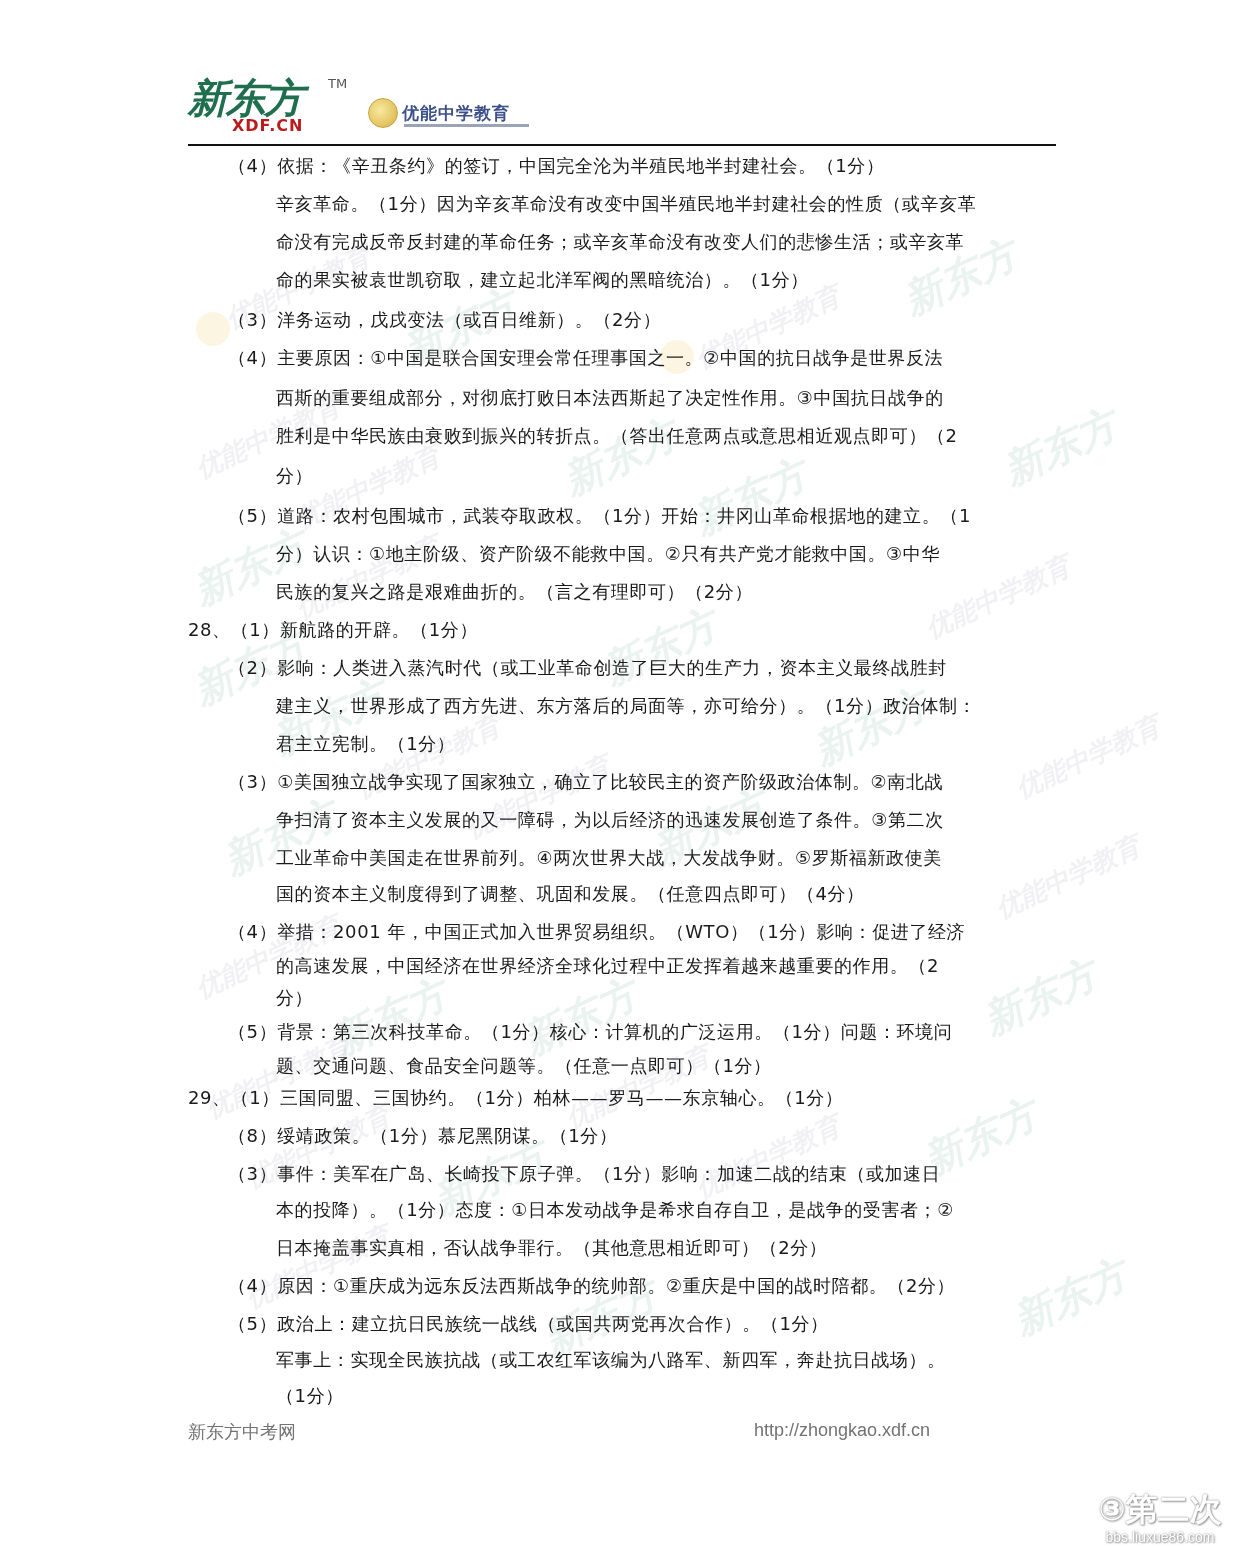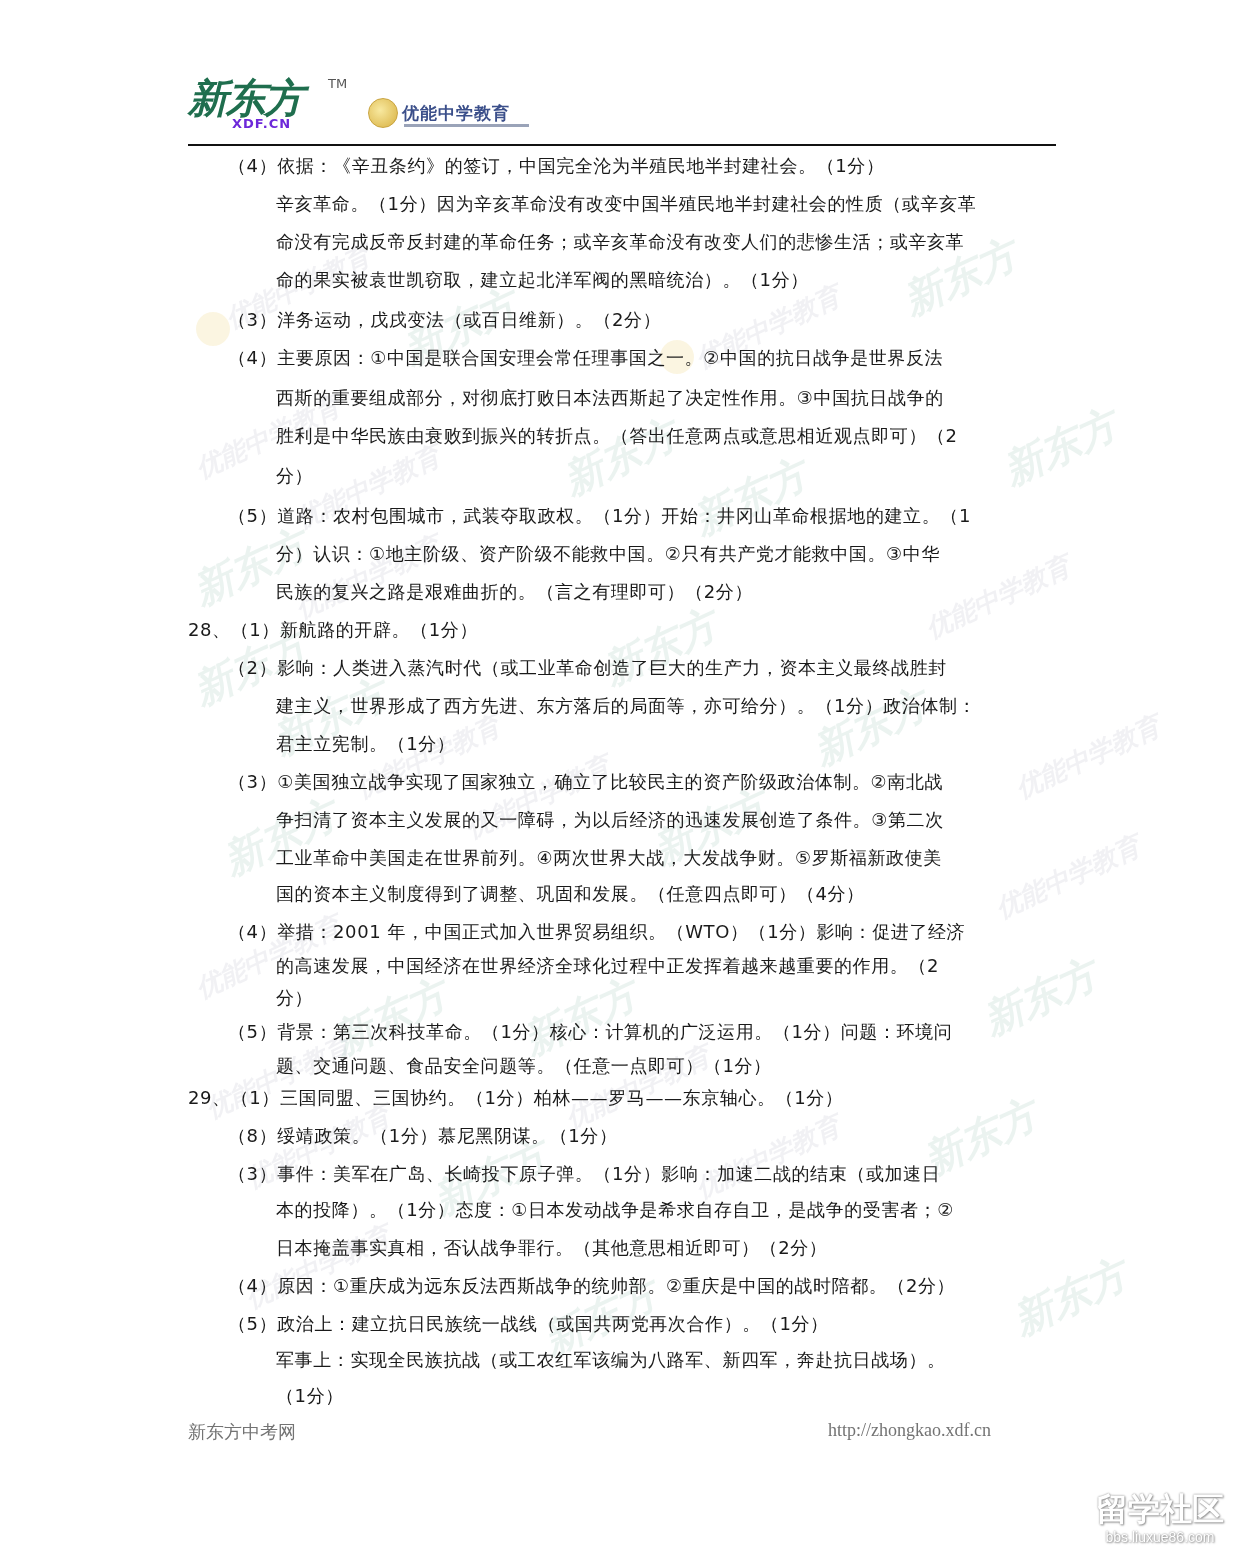--- a/index.html
+++ b/index.html
@@ -21,43 +21,43 @@
     background: rgba(235,200,90,0.18); pointer-events: none; z-index: 0;
   }
   .header { position: absolute; left: 188px; top: 76px; width: 868px; height: 68px; }
   .logo-xdf { position: absolute; left: 0; top: 0; width: 150px; height: 60px; }
   .logo-xdf .cn {
     font-family: "DejaVu Sans", sans-serif; font-weight: bold; font-style: italic;
     font-size: 40px; color: #1f6e4e; letter-spacing: -2px; line-height: 44px;
     position: absolute; left: 0; top: 0;
   }
   .logo-xdf .en {
-    font-family: "DejaVu Sans", sans-serif; font-weight: bold; font-size: 13px;
-    color: #6d28d9; letter-spacing: 1px; position: absolute; left: 44px; top: 40px;
+    font-family: "DejaVu Sans", sans-serif; font-weight: bold; font-size: 16px;
+    color: #b91c1c; letter-spacing: 1px; position: absolute; left: 44px; top: 40px;
   }
   .logo-xdf .tm { position: absolute; left: 140px; top: 0; font-size: 13px; color: #555; }
   .logo-yn { position: absolute; left: 180px; top: 18px; height: 40px; width: 180px; }
   .logo-yn .circle {
     position: absolute; left: 0; top: 4px; width: 28px; height: 28px; border-radius: 50%;
     background: radial-gradient(circle at 40% 40%, #f8e9a0, #d8b040);
     border: 1px solid #c9a440;
   }
   .logo-yn .name {
     position: absolute; left: 34px; top: 8px; font-size: 17px; font-weight: bold;
     color: #3b4f8a; letter-spacing: 1px;
   }
   .logo-yn .sub { position: absolute; left: 36px; top: 30px; width: 125px; height: 3px; background: #9aa3b8; }
   .header-rule { position: absolute; left: 188px; top: 144px; width: 868px; height: 2px; background: #111; }
   .content { position: absolute; left: 188px; top: 148px; width: 868px; z-index: 1; }
   .line { position: absolute; font-size: 18px; line-height: 24px; white-space: nowrap; letter-spacing: 0.6px; }
   .footer-left, .footer-right {
     position: absolute; top: 1420px; font-size: 18px; color: #737373;
   }
   .footer-left { left: 188px; }
-  .footer-right { left: 828px; font-family: Liberation Serif, serif; }
+  .footer-right { left: 754px; font-family: Liberation Sans, sans-serif; }
   .corner-wm {
     position: absolute; right: 0; bottom: 0; width: 160px; height: 66px;
     text-align: center; color: #ffffff;
     text-shadow: 0 0 2px #888, 1px 1px 2px #999;
   }
   .corner-wm .big { font-size: 32px; font-weight: bold; line-height: 38px; }
   .corner-wm .small { font-size: 14px; font-family: "Liberation Sans", sans-serif; line-height: 18px; }
 </style>
 </head>
 <body>
@@ -150,15 +150,15 @@
     <div class="line" style="left: 40px; top: 1126px;">（4）原因：①重庆成为远东反法西斯战争的统帅部。②重庆是中国的战时陪都。（2分）</div>
     <div class="line" style="left: 40px; top: 1164px;">（5）政治上：建立抗日民族统一战线（或国共两党再次合作）。（1分）</div>
     <div class="line" style="left: 88px; top: 1200px;">军事上：实现全民族抗战（或工农红军该编为八路军、新四军，奔赴抗日战场）。</div>
     <div class="line" style="left: 88px; top: 1236px;">（1分）</div>
   </div>
 
 <div class="footer-left">新东方中考网</div>
 <div class="footer-right">http://zhongkao.xdf.cn</div>
 
 <div class="corner-wm">
-  <div class="big">留学社区</div>
+  <div class="big">③第二次</div>
   <div class="small">bbs.liuxue86.com</div>
 </div>
 
 </body></html>

